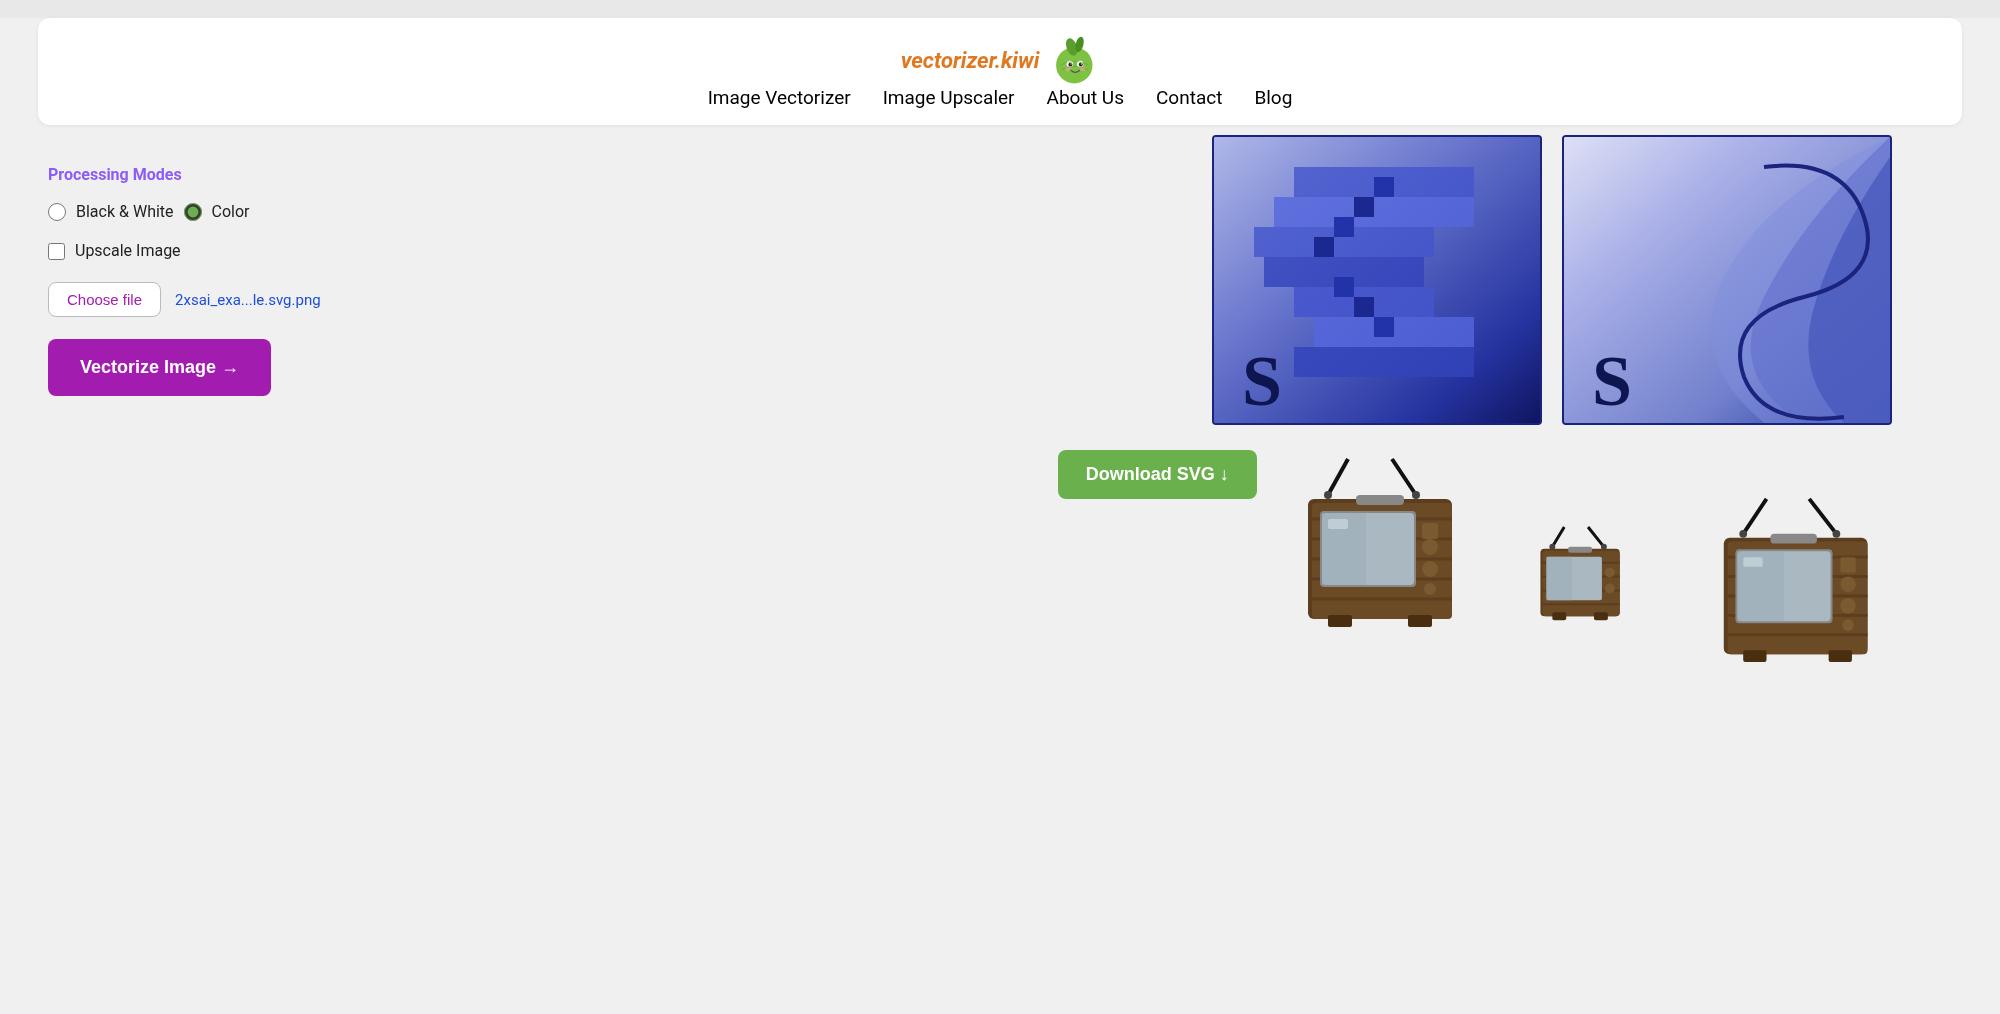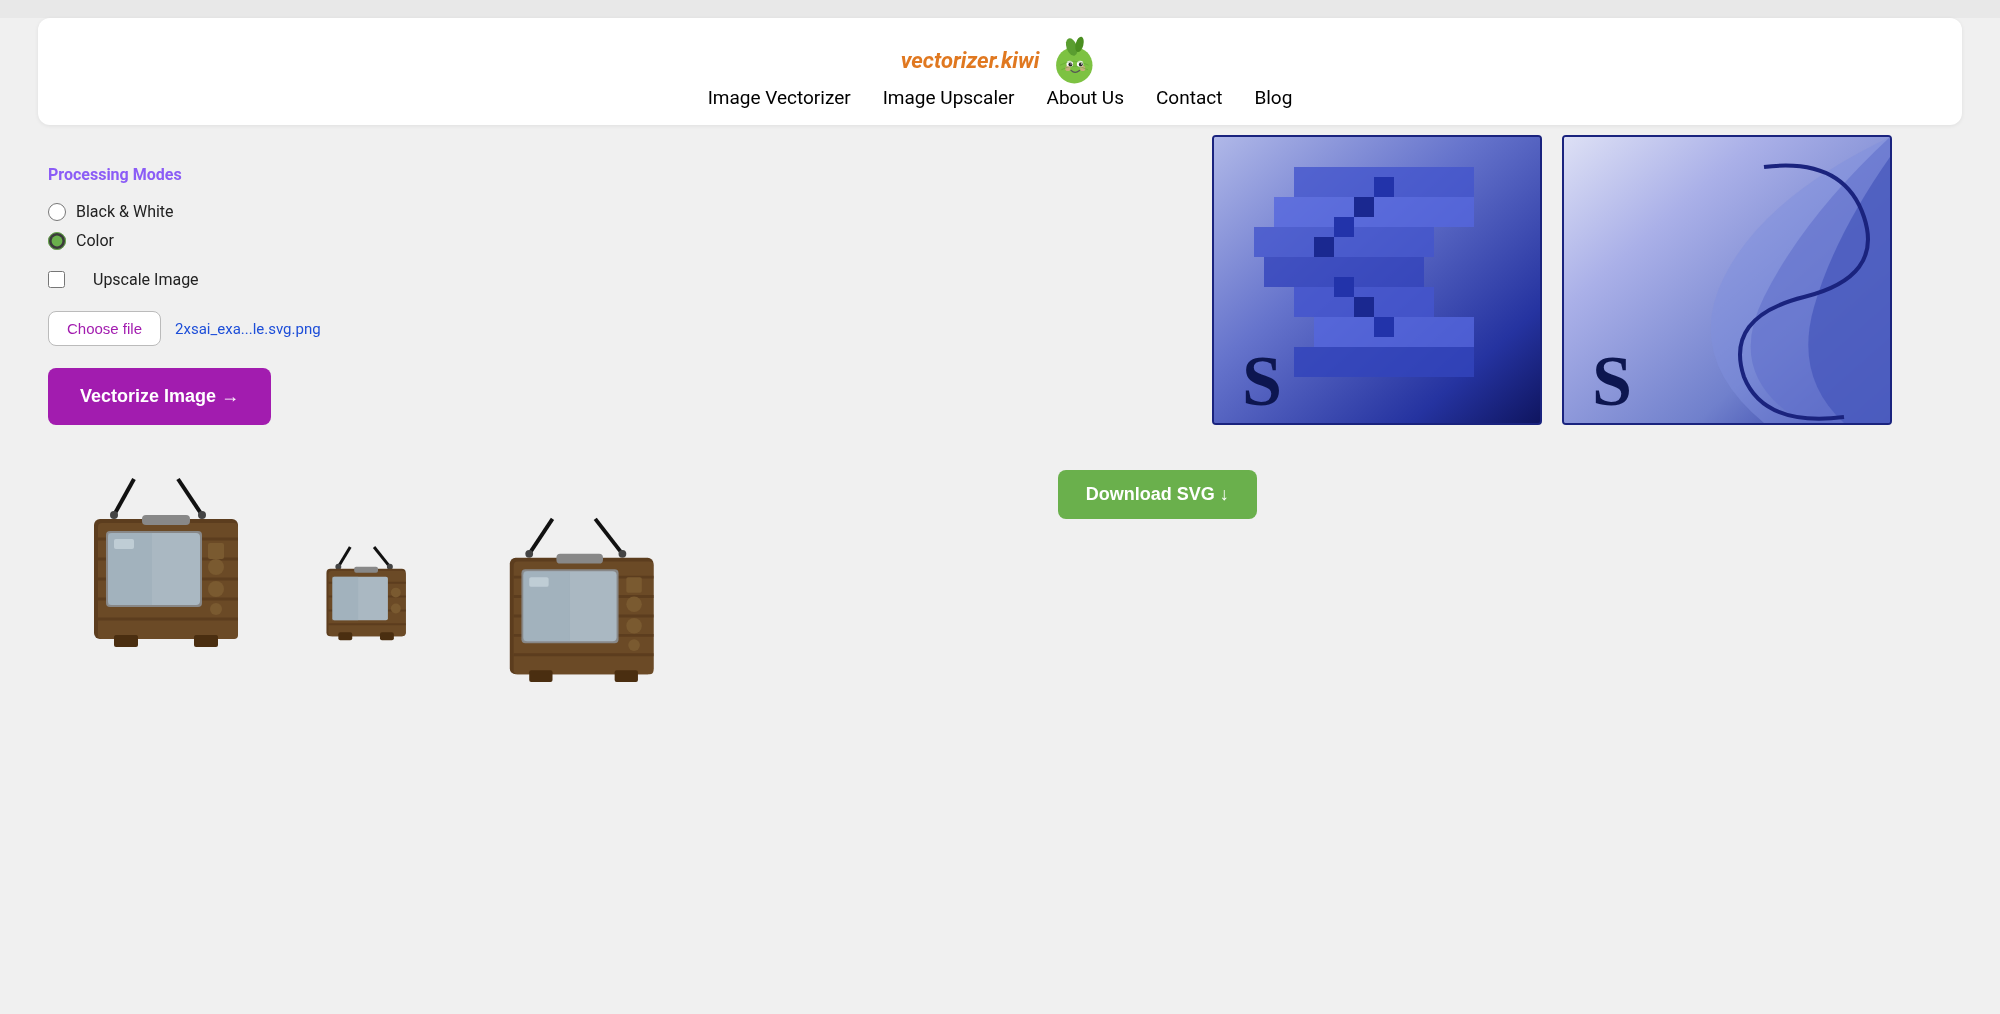--- a/index.html
+++ b/index.html
@@ -63,21 +63,21 @@
       padding: 20px 10px 20px 10px;
     }
     .section-title {
       font-size: 16px;
       font-weight: 700;
       color: #8b5cf6;
       margin-bottom: 18px;
     }
     .radio-group {
       display: flex;
-      flex-direction: column;
+      flex-direction: row;
       gap: 10px;
       margin-bottom: 20px;
     }
     .radio-label {
       display: flex;
       align-items: center;
       gap: 10px;
       font-size: 16px;
       color: #222;
       cursor: pointer;
@@ -88,22 +88,22 @@
       accent-color: #6ab04c;
     }
     .checkbox-group {
       display: flex;
       align-items: center;
       gap: 10px;
       margin-bottom: 22px;
     }
     .checkbox-label {
       display: flex;
-      align-items: center;
-      gap: 28px;
+      align-items: flex-end;
+      gap: 10px;
       font-size: 16px;
       color: #222;
       cursor: pointer;
     }
     .checkbox-label input[type="checkbox"] {
       width: 17px;
       height: 17px;
       accent-color: #6ab04c;
     }
 
@@ -176,21 +176,21 @@
       display: flex;
       align-items: flex-end;
       justify-content: flex-start;
       padding: 0 0 10px 18px;
     }
 
     
     .bottom-section {
       display: flex;
       align-items: flex-start;
-      justify-content: flex-start;
+      justify-content: flex-end;
       gap: 60px;
       padding: 20px 40px;
       position: relative;
     }
     .download-svg-btn {
       background: #6ab04c;
       color: #fff;
       font-size: 18px;
       font-weight: 700;
       border: none;

